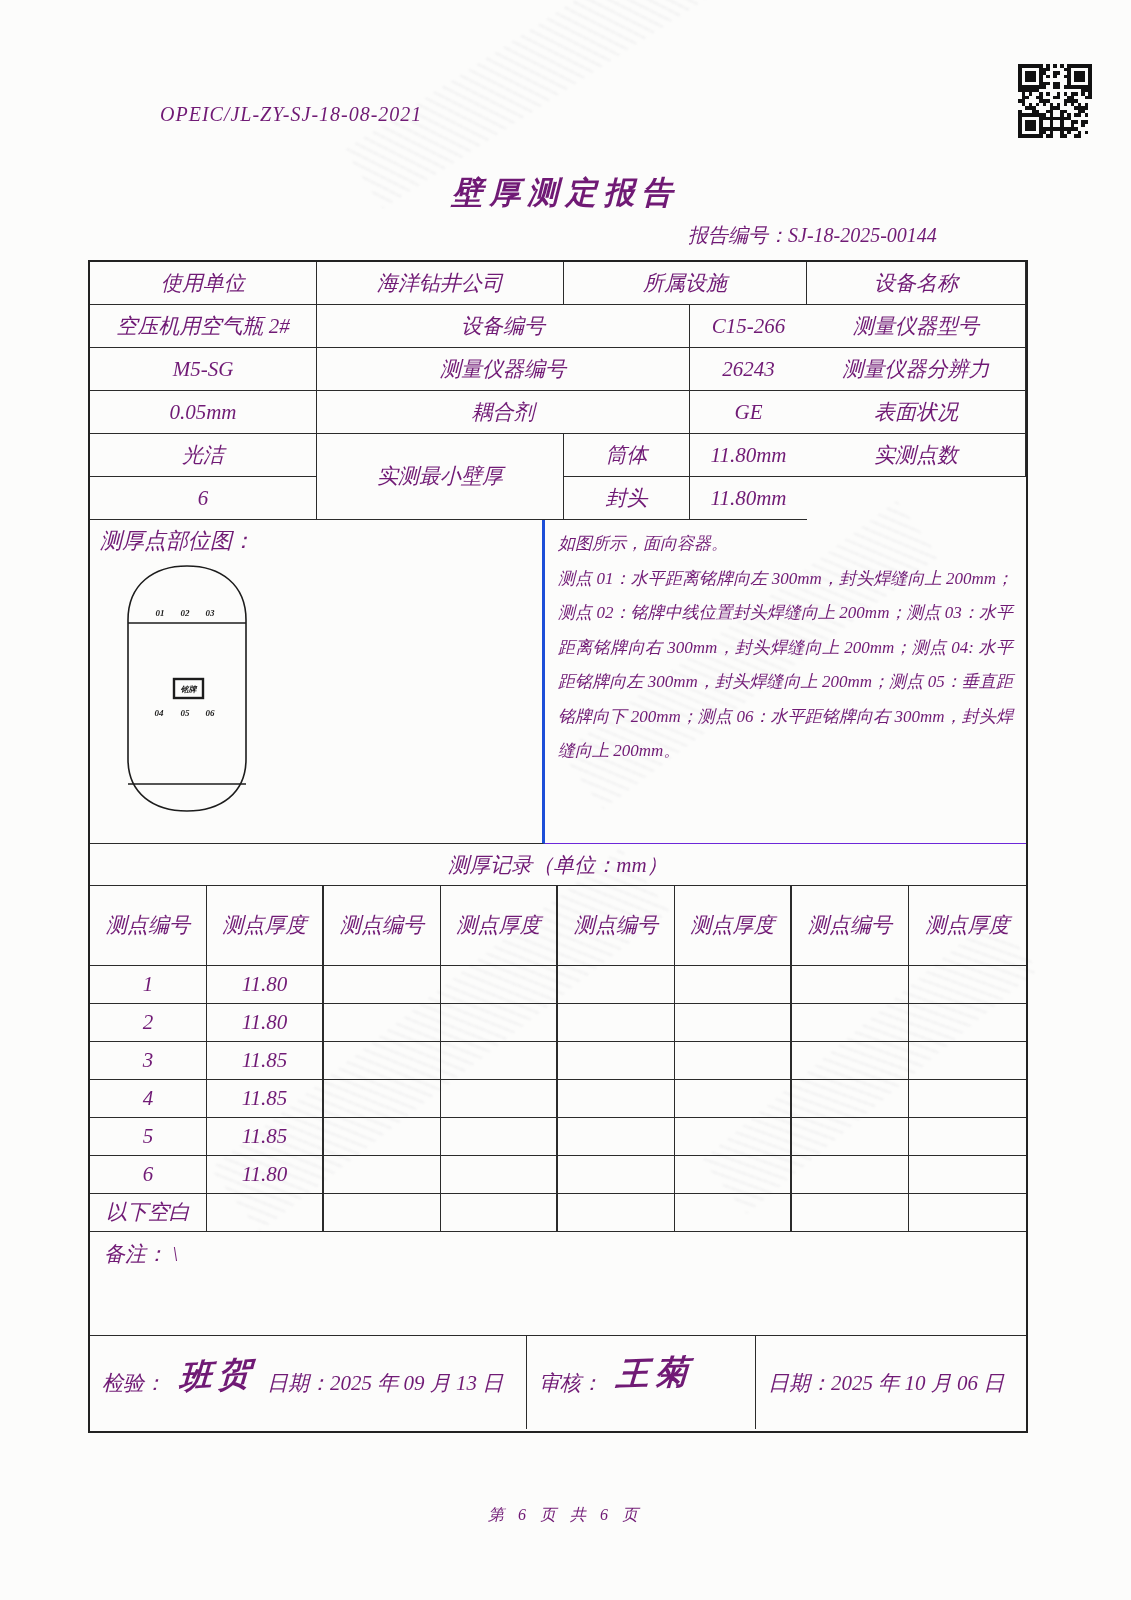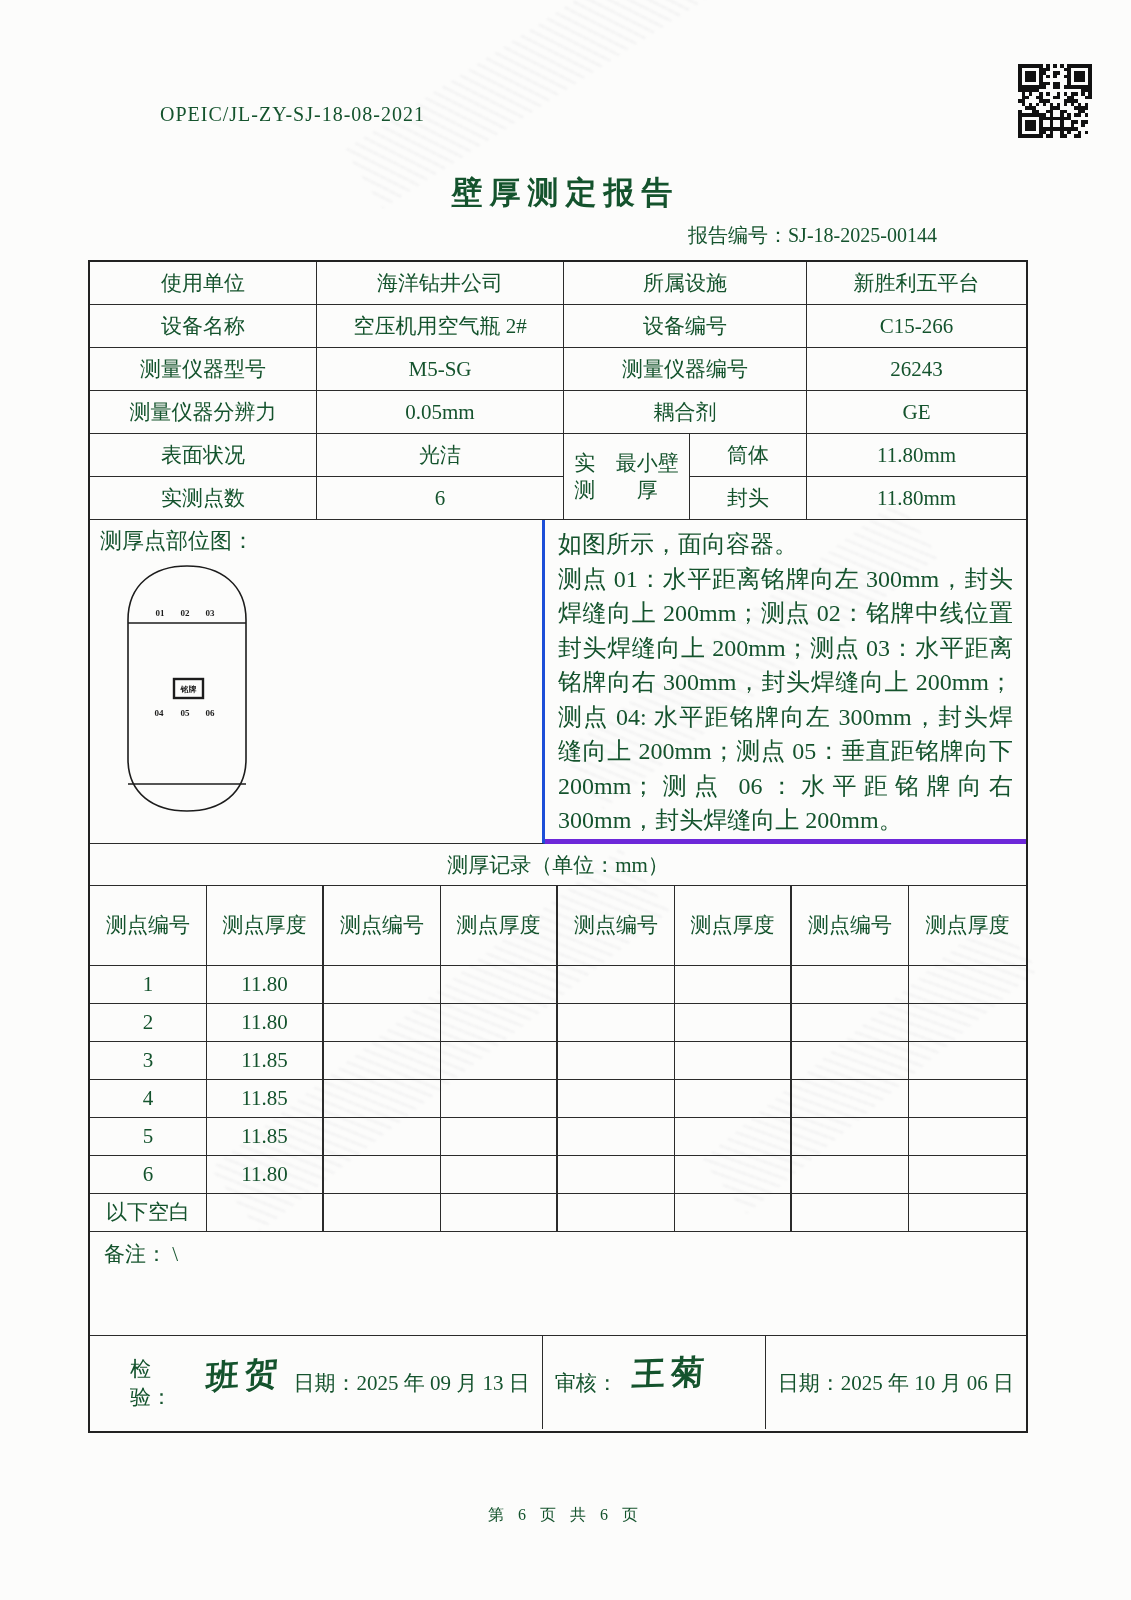--- a/index.html
+++ b/index.html
@@ -1,20 +1,21 @@
 <!DOCTYPE html>
 <html><head>
 <meta charset="utf-8">
 <style>
   * { margin:0; padding:0; box-sizing:border-box; }
   html,body { background:#e8e8e8; }
   .page {
     position:relative; width:1131px; height:1600px; margin:0 auto;
-    background:#fcfcfb; color:#14532d; overflow:hidden;
+    background:#fcfcfb; color:#701a75; overflow:hidden;
     font-family:"Liberation Serif","DejaVu Serif",serif;
+    font-style:italic;
   }
   
   .wm { position:absolute; pointer-events:none; opacity:.55; filter:blur(1.2px);
         background:repeating-linear-gradient(60deg, rgba(110,110,125,.14) 0 2px, transparent 2px 9px); }
   .doc-code { position:absolute; left:160px; top:103px; font-size:20px; letter-spacing:1px; }
   .qr { position:absolute; left:1018px; top:64px; width:74px; height:74px; }
   .title { position:absolute; left:0; top:172px; width:100%; text-align:center;
            font-family:"Liberation Sans","DejaVu Sans",sans-serif; font-weight:700;
            font-size:31px; letter-spacing:7px; }
   .report-no { position:absolute; left:688px; top:222px; font-size:20px; }
@@ -27,33 +28,33 @@
   .noR { border-right:none; }
 
   .info-grid { display:grid; grid-template-columns:227px 247px 126px 117px 219px;
                grid-auto-rows:43px; }
   .span2c { grid-column:span 2; }
   .minwall { grid-row:span 2; flex-direction:row; }
 
   .diag-sec { display:flex; height:324px; }
   .diag-left { width:455px; border-right:3px solid #1d4ed8; border-bottom:1px solid #2b2b2b; padding:6px 10px; }
   .diag-caption { font-size:22px; }
-  .diag-right { flex:1; border-bottom:5px solid #6d28d9; padding:7px 13px 0 13px;
-                font-size:24px; line-height:34.5px; text-align:justify; }
+  .diag-right { flex:1; border-bottom:1px solid #6d28d9; padding:7px 13px 0 13px;
+                font-size:17px; line-height:34.5px; text-align:justify; }
   .vessel { margin:6px 0 0 24px; display:block; }
 
   .rec-title { height:42px; border-bottom:1px solid #2b2b2b; display:flex;
                align-items:center; justify-content:center; font-size:21px; }
   .rec-grid { display:grid; grid-template-columns:repeat(8,1fr); grid-auto-rows:80px; }
   .rec-grid.data { grid-auto-rows:38px; }
   .grp { border-right-width:2px; }
 
   .remark { height:104px; border-bottom:1px solid #2b2b2b; padding:8px 14px;
             font-size:21px; }
-  .sign-row { display:flex; height:93px; font-size:21px;padding-left:28px; }
+  .sign-row { display:flex; height:93px; font-size:21px; }
   .sign-cell { display:flex; align-items:center; padding:0 12px; border-right:1px solid #2b2b2b; }
   .sign-cell:last-child { border-right:none; }
   .sc1 { width:437px; } .sc2 { width:229px; } .sc3 { flex:1; }
   .sig { font-size:33px; font-weight:600; transform:rotate(-4deg) skewX(-7deg);
          margin:0 10px 14px 14px; letter-spacing:6px; white-space:nowrap; }
   .sig2 { transform:rotate(-2deg) skewX(-5deg); margin-bottom:18px; }
   .datebit { white-space:nowrap; }
   .footer { position:absolute; left:0; top:1505px; width:100%; text-align:center;
             font-size:16px; letter-spacing:5px; }
 </style>
@@ -312,21 +313,20 @@
   <div class="report-no">
     <span>报告编号：</span><span>SJ-18-2025-00144</span>
   </div>
 
   <div class="tbl">
 
     <div class="info-grid">
       <div class="cell">使用单位</div>
       <div class="cell">海洋钻井公司</div>
       <div class="cell span2c">所属设施</div>
-      <div class="cell noR">新胜利五平台</div>
 
       <div class="cell">设备名称</div>
       <div class="cell">空压机用空气瓶 2#</div>
       <div class="cell span2c">设备编号</div>
       <div class="cell noR">C15-266</div>
 
       <div class="cell">测量仪器型号</div>
       <div class="cell">M5-SG</div>
       <div class="cell span2c">测量仪器编号</div>
       <div class="cell noR">26243</div>

